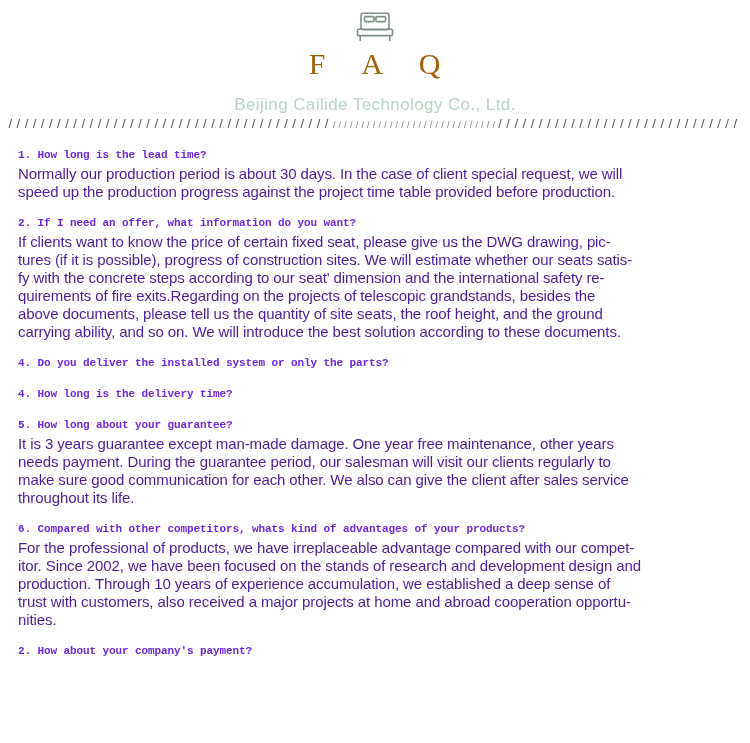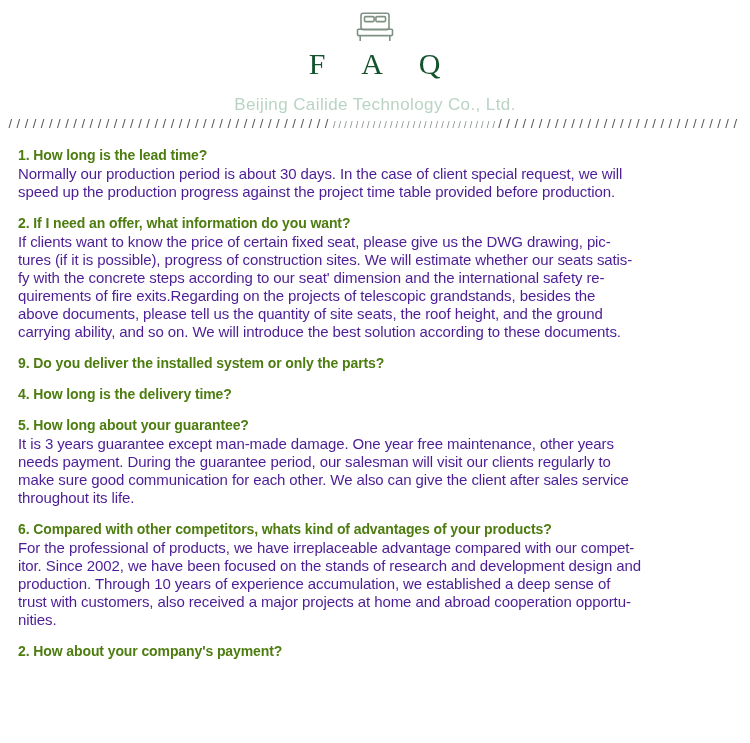--- a/index.html
+++ b/index.html
@@ -14,21 +14,21 @@
   .header { text-align: center; padding-top: 12px; }
   .bed-icon { display: block; margin: 0 auto; }
   .faq-title {
     margin-top: 5px;
     font-family: "Liberation Serif", "DejaVu Serif", serif;
     font-size: 30px;
     line-height: 33px;
     font-weight: 400;
     letter-spacing: 15px;
     padding-left: 14px; 
-    color: #14532d;
+    color: #a16207;
   }
   .company-name {
     margin-top: 15px;
     font-size: 17px;
     line-height: 20px;
     letter-spacing: 0.4px;
     color: #b9d4c4;
   }
   .slash-divider {
     margin-top: 1px;
@@ -47,25 +47,26 @@
   }
   .slash-small {
     font-size: 9px;
     letter-spacing: 3.2px;
     color: #7d8486;
   }
   .content { padding: 14px 16px 0 18px; }
   .faq-section { margin-bottom: 13px; }
   .question {
     margin: 0 0 1px 0;
-    font-size: 14px;
+    font-size: 11px;
     line-height: 18px;
     font-weight: 700;
     letter-spacing: -0.1px;
-    color: #4d7c0f;
+    color: #6d28d9;
+    font-family: Liberation Mono, monospace;
   }
   .answer {
     margin: 0;
     font-size: 15px;
     line-height: 18px;
     letter-spacing: -0.1px;
     color: #4c1d95;
     white-space: pre-line;
   }
 </style>
@@ -107,21 +108,21 @@
       <p class="question">2. If I need an offer, what information do you want?</p>
       <p class="answer">If clients want to know the price of certain fixed seat, please give us the DWG drawing, pic-
 tures (if it is possible), progress of construction sites. We will estimate whether our seats satis-
 fy with the concrete steps according to our seat' dimension and the international safety re-
 quirements of fire exits.Regarding on the projects of telescopic grandstands, besides the
 above documents, please tell us the quantity of site seats, the roof height, and the ground
 carrying ability, and so on. We will introduce the best solution according to these documents.</p>
     </div>
 
     <div class="faq-section">
-      <p class="question">9. Do you deliver the installed system or only the parts?</p>
+      <p class="question">4. Do you deliver the installed system or only the parts?</p>
     </div>
 
     <div class="faq-section">
       <p class="question">4. How long is the delivery time?</p>
     </div>
 
     <div class="faq-section">
       <p class="question">5. How long about your guarantee?</p>
       <p class="answer">It is 3 years guarantee except man-made damage. One year free maintenance, other years
 needs payment. During the guarantee period, our salesman will visit our clients regularly to

